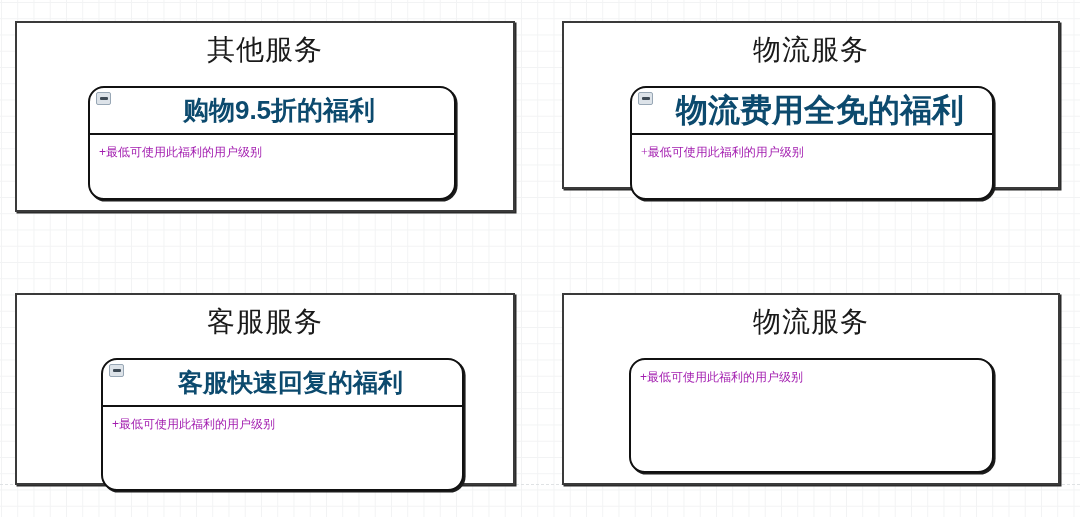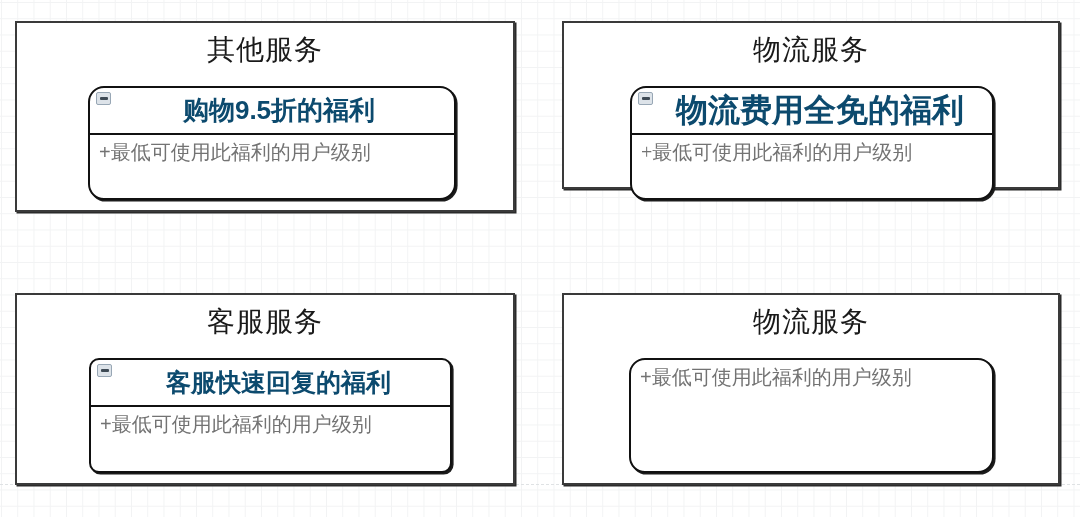--- a/index.html
+++ b/index.html
@@ -72,21 +72,21 @@
   .card {
     position: absolute;
     box-sizing: border-box;
     background: #ffffff;
     border: 2.4px solid #111111;
     border-radius: 16px;
     box-shadow: 1.6px 1.6px 0 0 #1c1c1c;
   }
   #panel-0 .card { left: 71px;  top: 63px; width: 368px; height: 114px; }
   #panel-1 .card { left: 66px;  top: 63px; width: 364px; height: 114px; }
-  #panel-2 .card { left: 72px;  top: 63px; width: 363px; height: 115px; border-radius: 10px; }
+  #panel-2 .card { left: 84px;  top: 63px; width: 363px; height: 133px; }
   #panel-3 .card { left: 65px;  top: 63px; width: 365px; height: 115px; }
 
   .card-head {
     position: relative;
     height: 45px;
     border-bottom: 2.4px solid #111111;
     display: flex;
     align-items: center;
     justify-content: center;
   }
@@ -124,24 +124,24 @@
     padding-bottom: 1px;
   }
   #panel-1 .card-title { font-size: 32px; padding-left: 16px; }
   #panel-2 .card-title { font-size: 25px; padding-left: 16px; }
   #panel-3 .card-title { font-size: 26px; padding-left: 10px; }
 
   .card-body {
     padding: 6px 0 0 9px;
   }
   .card-row {
-    font-size: 20px;
+    font-size: 12px;
     line-height: 22px;
     font-weight: 400;
-    color: #737373;
+    color: #a21caf;
     white-space: nowrap;
   }
 </style>
 </head>
 <body>
 
 <div id="canvas-grid"></div>
 <div id="guide-line-bottom"></div>
 
 <div class="panel" id="panel-0">

